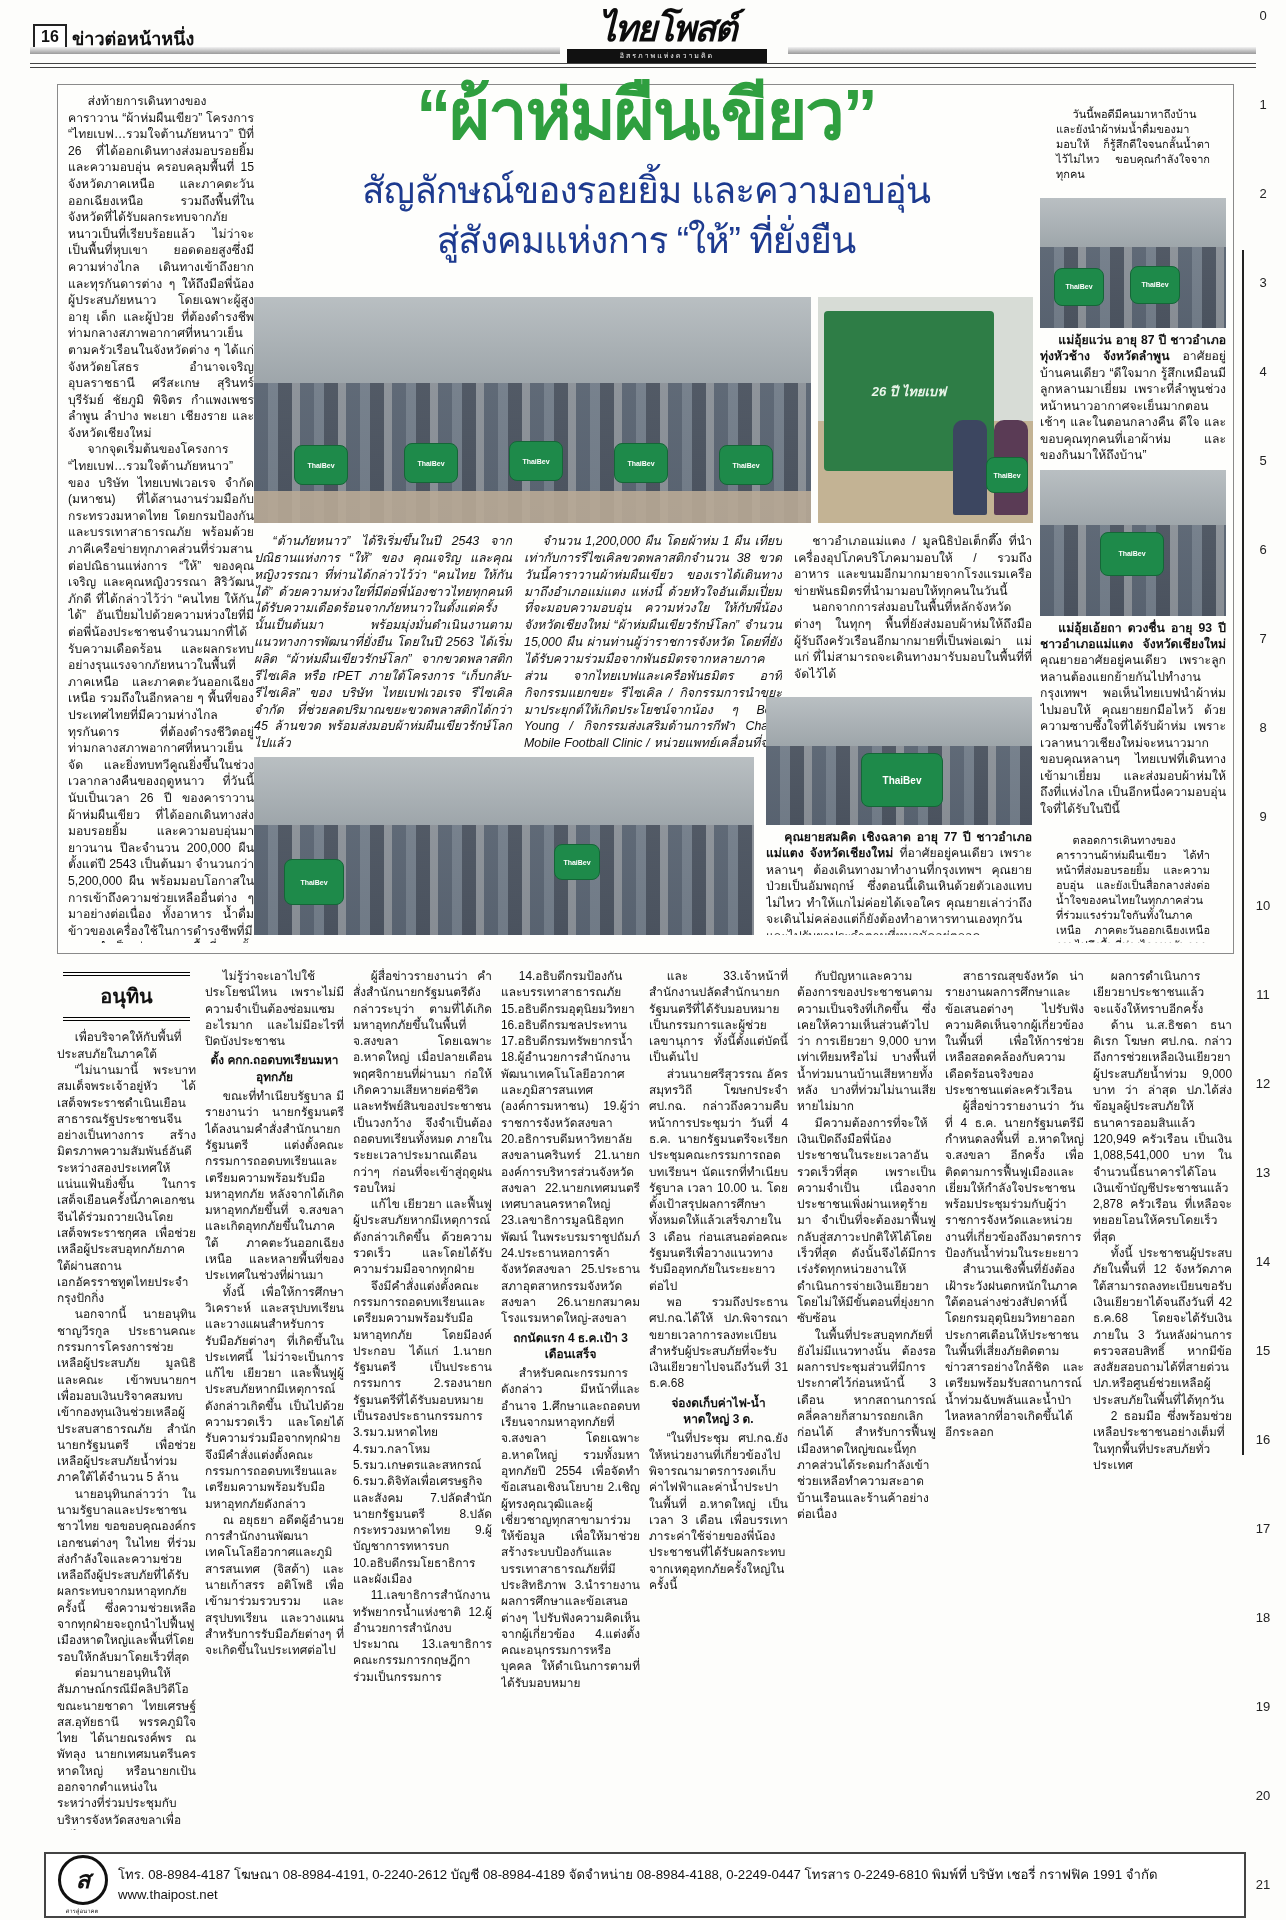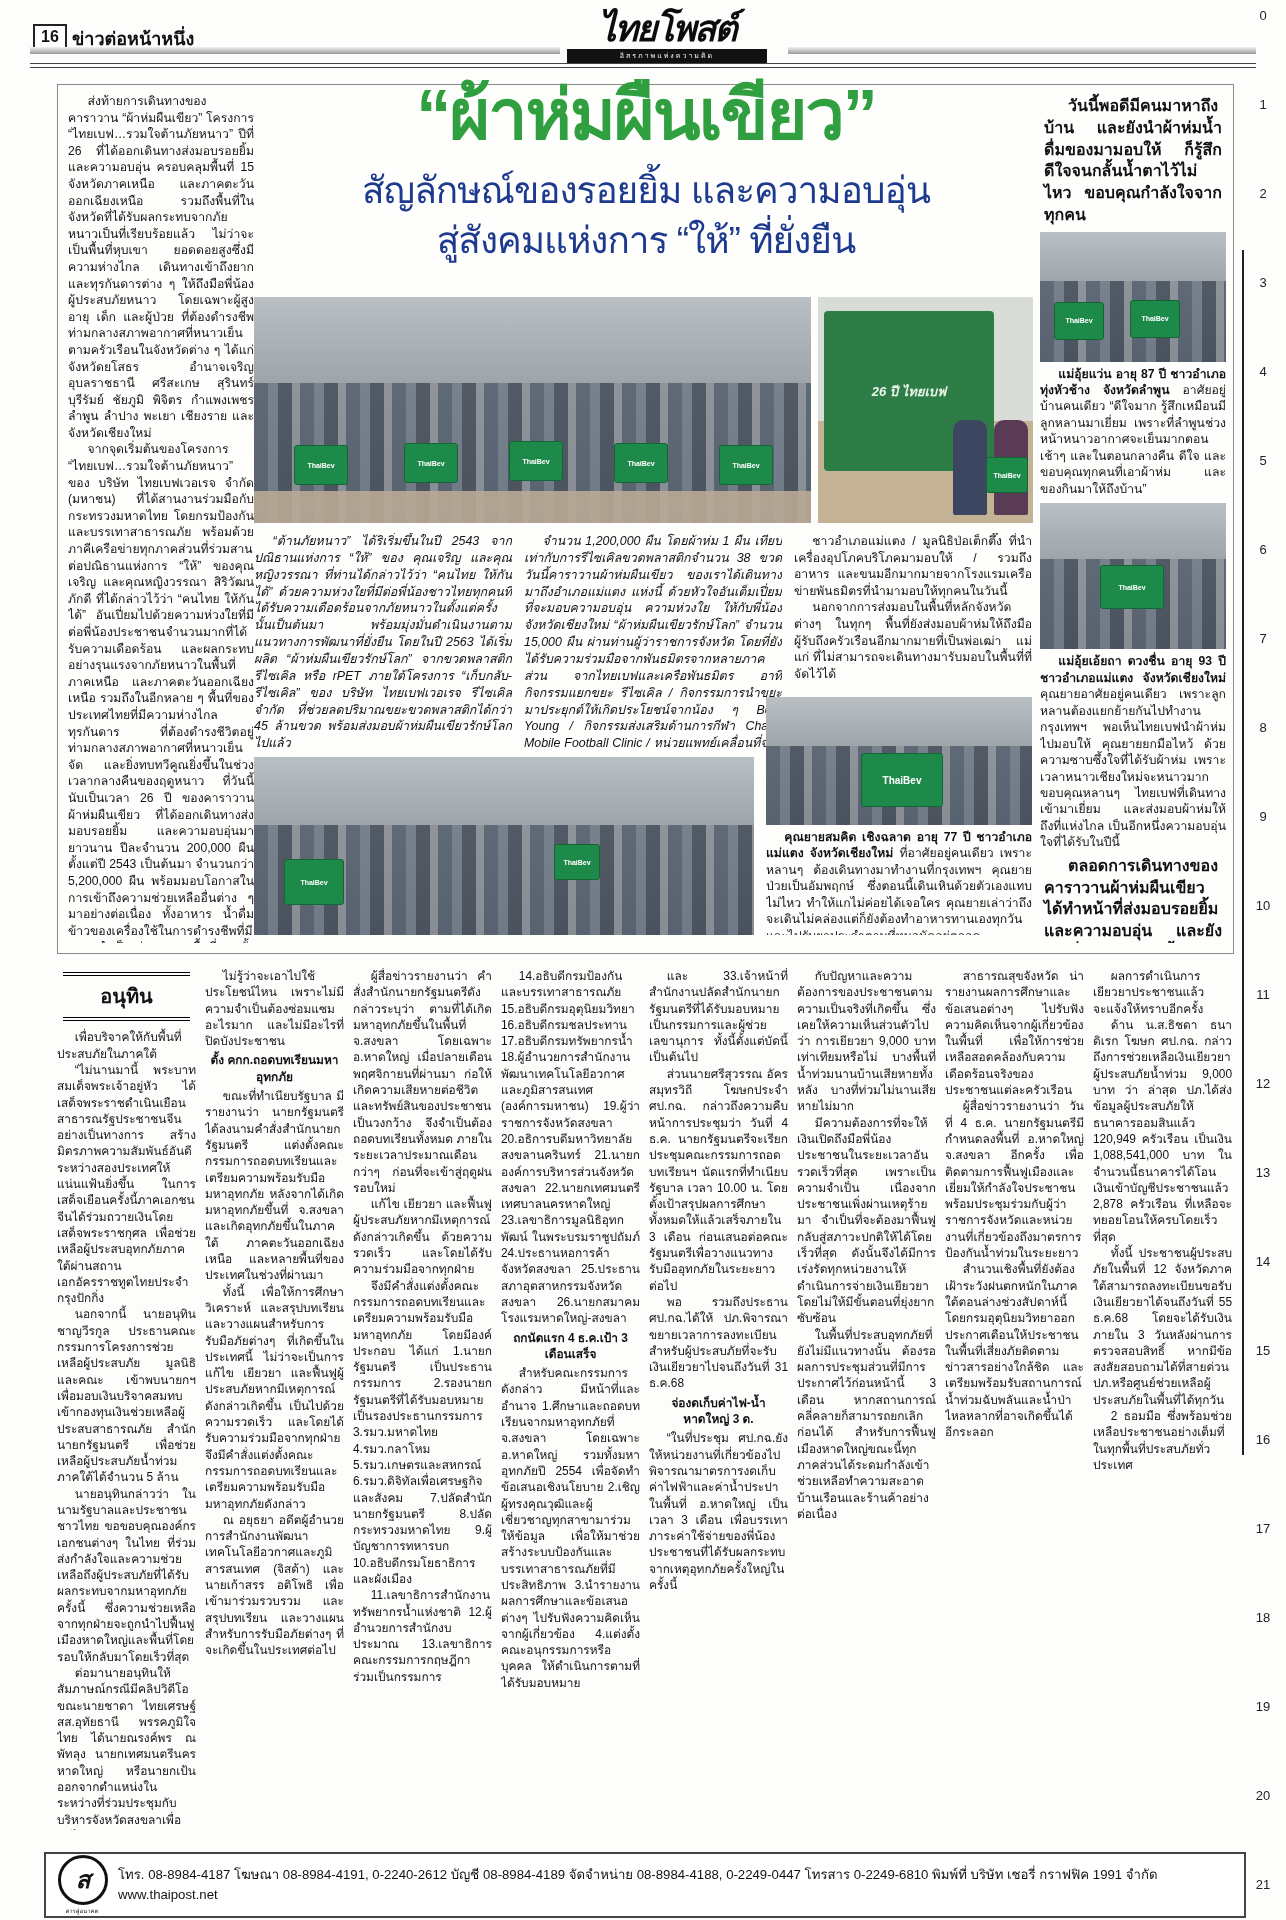--- a/index.html
+++ b/index.html
@@ -33,21 +33,21 @@
   .ms-sub{position:absolute;left:202px;width:772px;text-align:center;font-weight:400;
           color:#1d3a8f;font-size:37px;letter-spacing:-1px;line-height:1.1;}
   #ms-sub1{top:86px;}
   #ms-sub2{top:136px;}
 
   .photo{position:relative;overflow:hidden;background:linear-gradient(180deg,#b9bfc2 0%,#99a1a6 45%,#7e868c 100%);}
   .photo .crowd{position:absolute;left:0;right:0;bottom:0;height:62%;
       background:repeating-linear-gradient(90deg,#4b5666 0 14px,#6b7684 14px 24px,#39414f 24px 38px,#8a8f96 38px 46px);
       opacity:.75;}
   .photo .floor{position:absolute;left:0;right:0;bottom:0;height:14%;background:#b9aa96;opacity:.9;}
-  .bag{position:absolute;background:#1e8a4a;border-radius:3px;color:#fff;font-weight:bold;
+  .bag{position:absolute;background:#1e8a4a;border-radius:8px;color:#fff;font-weight:bold;
        display:flex;align-items:center;justify-content:center;font-size:7px;border:1px solid #156637;}
   #photo-group{position:absolute;left:196px;top:212px;width:557px;height:226px;}
   #photo-truck{position:absolute;left:760px;top:212px;width:215px;height:226px;background:linear-gradient(#d7dcd6 55%,#c3b394 55%);}
   .truck-box{position:absolute;left:6px;top:14px;width:130px;height:120px;background:#2e7d46;border-radius:4px;
              color:#eaf5ea;font-weight:bold;font-size:13px;display:flex;align-items:center;justify-content:center;
              text-align:center;padding:20px;font-style:italic;}
   .kid{position:absolute;bottom:8px;width:34px;height:95px;background:#3c4660;border-radius:10px 10px 2px 2px;}
   .kid.k2{background:#5a3b55;}
 
   .ms-it{position:absolute;top:448px;height:218px;overflow:hidden;font-style:italic;
@@ -60,21 +60,21 @@
   #ms-colC p{margin:0;text-indent:1.5em;}
 
   #photo-crowd{position:absolute;left:196px;top:672px;width:500px;height:178px;}
   #photo-trio{position:absolute;left:708px;top:612px;width:266px;height:128px;}
   #ms-cap3{position:absolute;left:708px;top:744px;width:266px;height:106px;overflow:hidden;}
 
   .cap{margin:0;font-size:12.2px;line-height:1.35;text-align:justify;text-indent:1.5em;}
   .cap b{font-weight:bold;}
 
   #ms-right{position:absolute;left:982px;top:6px;width:186px;height:852px;overflow:hidden;}
-  #ms-right .body{margin:4px;font-size:16px;line-height:1.36;text-align:justify;text-indent:1.5em;font-weight:bold;}
+  #ms-right .body{margin:16px;font-size:11px;line-height:1.36;text-align:justify;text-indent:1.5em;}
   .rphoto{width:100%;height:130px;margin:6px 0 4px;}
   .rphoto2{height:146px;}
 
   
   #anuthin-columns{position:absolute;left:57px;top:968px;width:1175px;height:862px;
                    display:flex;gap:9px;}
   .acol{flex:1;overflow:hidden;font-size:11.9px;line-height:1.37;text-align:justify;}
   .acol p{margin:0;text-indent:1.5em;}
   .acol p.bhead{font-weight:bold;text-indent:0;text-align:center;margin:3px 0;}
   .anuthin-head{border-top:4px double #000;border-bottom:4px double #000;
@@ -250,21 +250,21 @@
         <p>ในพื้นที่ประสบอุทกภัยที่ยังไม่มีแนวทางนั้น ต้องรอผลการประชุมส่วนที่มีการประกาศไว้ก่อนหน้านี้ 3 เดือน หากสถานการณ์คลี่คลายก็สามารถยกเลิกก่อนได้ สำหรับการฟื้นฟูเมืองหาดใหญ่ขณะนี้ทุกภาคส่วนได้ระดมกำลังเข้าช่วยเหลือทำความสะอาดบ้านเรือนและร้านค้าอย่างต่อเนื่อง</p>
       </div>
       <div class="acol">
         <p>สาธารณสุขจังหวัด น่ารายงานผลการศึกษาและข้อเสนอต่างๆ ไปรับฟังความคิดเห็นจากผู้เกี่ยวข้องในพื้นที่ เพื่อให้การช่วยเหลือสอดคล้องกับความเดือดร้อนจริงของประชาชนแต่ละครัวเรือน</p>
         <p>ผู้สื่อข่าวรายงานว่า วันที่ 4 ธ.ค. นายกรัฐมนตรีมีกำหนดลงพื้นที่ อ.หาดใหญ่ จ.สงขลา อีกครั้ง เพื่อติดตามการฟื้นฟูเมืองและเยี่ยมให้กำลังใจประชาชน พร้อมประชุมร่วมกับผู้ว่าราชการจังหวัดและหน่วยงานที่เกี่ยวข้องถึงมาตรการป้องกันน้ำท่วมในระยะยาว</p>
         <p>สำนวนเชิงพื้นที่ยังต้องเฝ้าระวังฝนตกหนักในภาคใต้ตอนล่างช่วงสัปดาห์นี้ โดยกรมอุตุนิยมวิทยาออกประกาศเตือนให้ประชาชนในพื้นที่เสี่ยงภัยติดตามข่าวสารอย่างใกล้ชิด และเตรียมพร้อมรับสถานการณ์น้ำท่วมฉับพลันและน้ำป่าไหลหลากที่อาจเกิดขึ้นได้อีกระลอก</p>
       </div>
       <div class="acol">
         <p>ผลการดำเนินการเยียวยาประชาชนแล้วจะแจ้งให้ทราบอีกครั้ง</p>
         <p>ด้าน น.ส.ธิชดา ธนาดิเรก โฆษก ศป.กฉ. กล่าวถึงการช่วยเหลือเงินเยียวยาผู้ประสบภัยน้ำท่วม 9,000 บาท ว่า ล่าสุด ปภ.ได้ส่งข้อมูลผู้ประสบภัยให้ธนาคารออมสินแล้ว 120,949 ครัวเรือน เป็นเงิน 1,088,541,000 บาท ในจำนวนนี้ธนาคารได้โอนเงินเข้าบัญชีประชาชนแล้ว 2,878 ครัวเรือน ที่เหลือจะทยอยโอนให้ครบโดยเร็วที่สุด</p>
-        <p>ทั้งนี้ ประชาชนผู้ประสบภัยในพื้นที่ 12 จังหวัดภาคใต้สามารถลงทะเบียนขอรับเงินเยียวยาได้จนถึงวันที่ 55 ธ.ค.68 โดยจะได้รับเงินภายใน 3 วันหลังผ่านการตรวจสอบสิทธิ์ หากมีข้อสงสัยสอบถามได้ที่สายด่วน ปภ.หรือศูนย์ช่วยเหลือผู้ประสบภัยในพื้นที่ได้ทุกวัน</p>
+        <p>ทั้งนี้ ประชาชนผู้ประสบภัยในพื้นที่ 12 จังหวัดภาคใต้สามารถลงทะเบียนขอรับเงินเยียวยาได้จนถึงวันที่ 42 ธ.ค.68 โดยจะได้รับเงินภายใน 3 วันหลังผ่านการตรวจสอบสิทธิ์ หากมีข้อสงสัยสอบถามได้ที่สายด่วน ปภ.หรือศูนย์ช่วยเหลือผู้ประสบภัยในพื้นที่ได้ทุกวัน</p>
         <p>2 ธอมมือ ซึ่งพร้อมช่วยเหลือประชาชนอย่างเต็มที่ในทุกพื้นที่ประสบภัยทั่วประเทศ</p>
       </div>
     </div>
 
   <div id="footer">
     <div id="footer-logo-wrap">
       <div id="footer-logo">ส</div>
       <div id="footer-logo-cap">สารสู่อนาคต</div>
     </div>
     <div id="footer-text">

